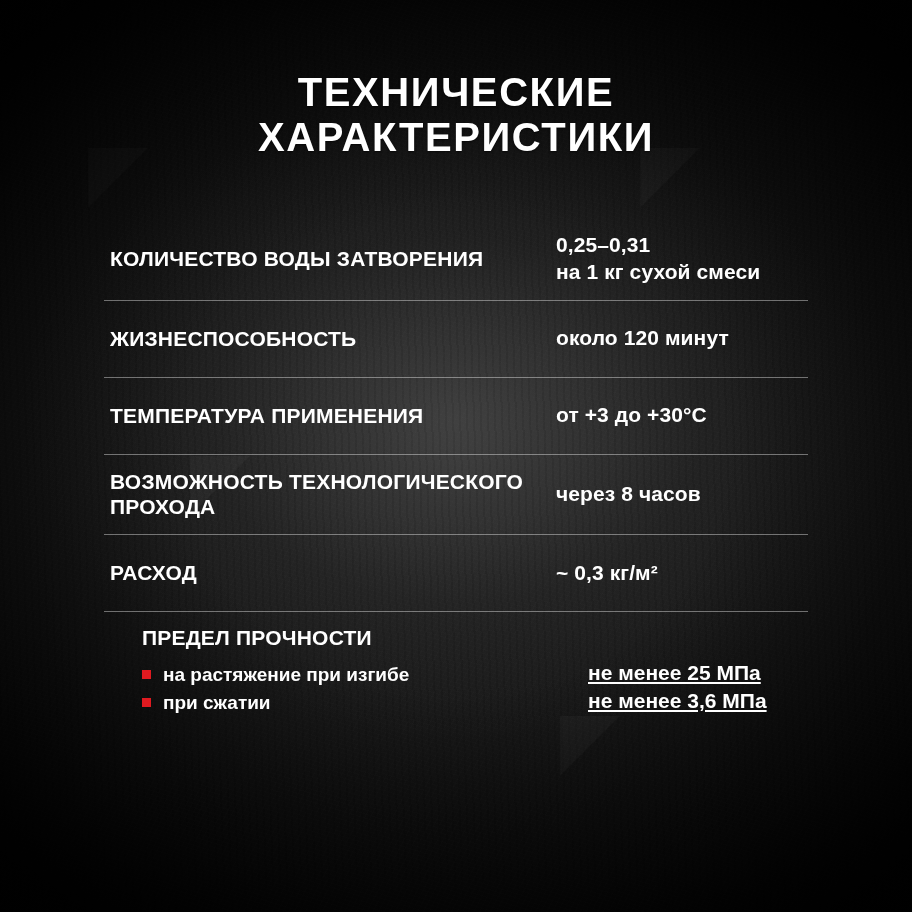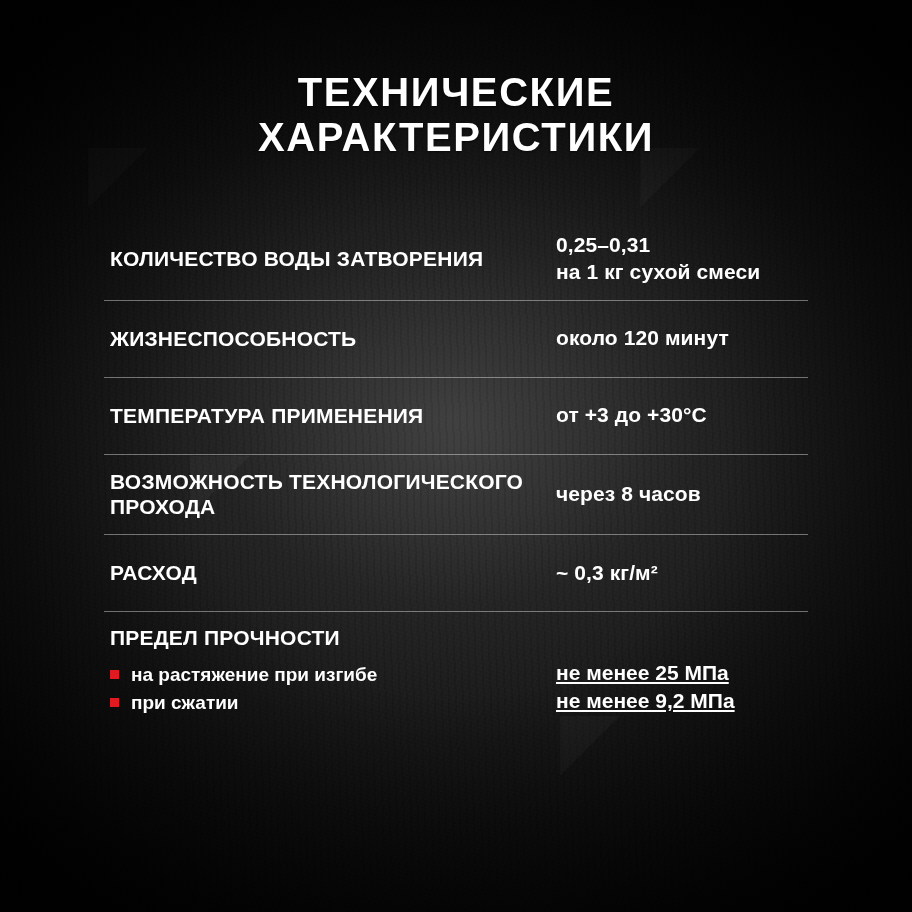--- a/index.html
+++ b/index.html
@@ -99,21 +99,21 @@
     font-weight: 600;
     font-size: 21px;
     line-height: 1.28;
     letter-spacing: .1px;
     padding-left: 6px;
   }
   .value .vline { display: block; white-space: nowrap; }
 
   
   .row.strength { padding-bottom: 16px; }
-  .strength-left { flex: 0 0 440px; padding-left: 6px; }
+  .strength-left { flex: 0 0 440px; padding-left: 6px; margin-left: 32px; }
   .strength-title {
     font-weight: 800;
     font-size: 21px;
     text-transform: uppercase;
     letter-spacing: .2px;
     margin-bottom: 12px;
   }
   .bullet-item {
     display: flex;
     align-items: center;
@@ -219,21 +219,21 @@
             <span class="bullet-sq"></span>
             <span>на растяжение при изгибе</span>
           </div>
           <div class="bullet-item">
             <span class="bullet-sq"></span>
             <span>при сжатии</span>
           </div>
         </div>
         <div class="strength-right">
           <span class="vline">не менее 25 МПа</span>
-          <span class="vline">не менее 9,2 МПа</span>
+          <span class="vline">не менее 3,6 МПа</span>
         </div>
       </div>
 
 
     </div>
   </div>
 
   <div class="vignette"></div>
 </div>
 

